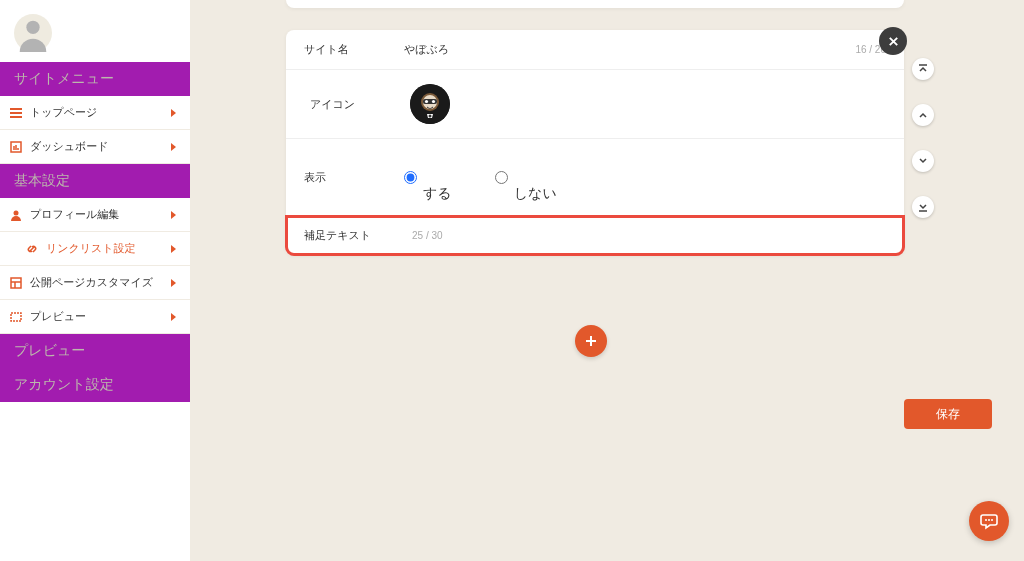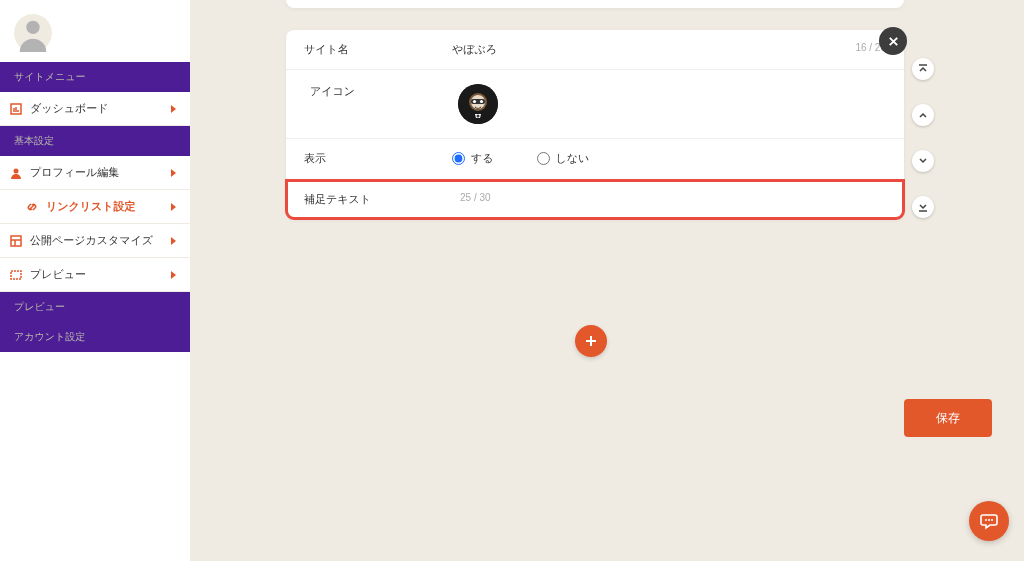--- a/index.html
+++ b/index.html
@@ -4,83 +4,92 @@
   <style>
     * { margin: 0; padding: 0; box-sizing: border-box; font-family: -apple-system, 'Hiragino Sans', 'Hiragino Kaku Gothic ProN', 'Meiryo', sans-serif; }
     body { background: #f0ebe2; width: 1024px; height: 561px; overflow: hidden; position: relative; }
 
     
     .sidebar { position: absolute; top: 0; left: 0; width: 190px; height: 100%; background: #fff; }
 
     .avatar { width: 38px; height: 38px; margin: 14px 0 10px 14px; }
     .avatar svg { display: block; }
 
-    .sidebar h6 { font-size: 10px; color: #bcb8ac; padding: 8px 0 8px 14px; background: #4c1d95; font-weight: 500; }
+    .sidebar h6 { font-size: 14px; color: #bcb8ac; padding: 8px 0 8px 14px; background: #a21caf; font-weight: 500; }
 
     .menu-item { display: flex; align-items: center; height: 34px; padding: 0 14px 0 8px; cursor: pointer; border-bottom: 1px solid #f0ebe2; }
-    .menu-item.active { font-weight: 700; padding-left: 24px; }
+    .menu-item.active { font-weight: 400; padding-left: 24px; }
     .menu-item.active .m-label { color: #e2582b; }
     .menu-item .m-icon { width: 16px; height: 16px; display: flex; align-items: center; justify-content: center; margin-right: 6px; color: #e2582b; }
     .menu-item.active .m-icon { color: #e2582b; }
     .menu-item .m-icon svg { width: 14px; height: 14px; }
     .menu-item .m-label { flex: 1; font-size: 11px; color: #333; }
     .menu-item .m-chev { width: 0; height: 0; border-top: 4px solid transparent; border-bottom: 4px solid transparent; border-left: 5px solid #e2582b; }
 
     
     .main { position: absolute; left: 190px; top: 0; right: 0; bottom: 0; }
 
     .card-stub { position: absolute; top: 0; left: 96px; width: 618px; height: 8px; background: #fff; border-radius: 0 0 8px 8px; box-shadow: 0 1px 4px rgba(0,0,0,0.06); }
 
     .card { position: absolute; top: 30px; left: 96px; width: 618px; background: #fff; border-radius: 8px; box-shadow: 0 1px 4px rgba(0,0,0,0.06); }
     .close-btn { position: absolute; top: -3px; right: -3px; width: 28px; height: 28px; border-radius: 50%; background: #3d3d3d; color: #fff; display: flex; align-items: center; justify-content: center; cursor: pointer; z-index: 3; }
     .close-btn svg { width: 13px; height: 13px; }
 
-    .row { display: flex; padding: 12px 18px; position: relative; gap: 48px; }
+    .row { display: flex; align-items: center; padding: 12px 18px; position: relative; }
     .row.tall { padding: 14px 24px; }
     .row.bordered { border-bottom: 1px solid #eee; }
     .row .label { width: 100px; font-size: 11px; color: #333; }
     .row .value { flex: 1; font-size: 11px; color: #333; }
     .row .count { font-size: 10px; color: #aaa; margin-left: 8px; }
 
     .row.highlighted { outline: 3px solid #eb4a3e; outline-offset: -2px; border-radius: 0 0 8px 8px; }
 
     .radio-wrap { display: inline-flex; align-items: center; margin-right: 40px; }
     .radio-wrap input { margin-right: 6px; accent-color: #1f6dff; }
-    .radio-wrap span { font-size: 11px; color: #333; }
+    .radio-wrap span { font-size: 14px; color: #333; margin-top: 34px; }
 
     .site-icon { width: 40px; height: 40px; border-radius: 50%; overflow: hidden; background: #222; display: flex; align-items: center; justify-content: center; }
     .site-icon svg { width: 100%; height: 100%; }
 
     
     .ord-wrap { position: absolute; right: -30px; top: 28px; display: flex; flex-direction: column; gap: 24px; }
     .ord-btn { width: 22px; height: 22px; border-radius: 50%; background: #fff; display: flex; align-items: center; justify-content: center; cursor: pointer; box-shadow: 0 1px 3px rgba(0,0,0,0.2); color: #444; }
     .ord-btn svg { width: 10px; height: 10px; }
 
     .add-btn { position: absolute; top: 325px; left: 385px; width: 32px; height: 32px; border-radius: 50%; background: #e2582b; color: #fff; display: flex; align-items: center; justify-content: center; cursor: pointer; box-shadow: 0 2px 4px rgba(0,0,0,0.15); }
     .add-btn svg { width: 14px; height: 14px; }
 
-    .save-btn { position: absolute; top: 399px; right: 32px; width: 88px; height: 38px; border-radius: 4px; background: #e2582b; color: #fff; font-size: 12px; display: flex; align-items: center; justify-content: center; cursor: pointer; }
+    .save-btn { position: absolute; top: 399px; right: 32px; width: 88px; height: 30px; border-radius: 4px; background: #e2582b; color: #fff; font-size: 12px; display: flex; align-items: center; justify-content: center; cursor: pointer; }
 
     .chat-btn { position: absolute; bottom: 20px; right: 15px; width: 40px; height: 40px; border-radius: 50%; background: #e2582b; color: #fff; display: flex; align-items: center; justify-content: center; cursor: pointer; box-shadow: 0 2px 6px rgba(0,0,0,0.2); }
     .chat-btn svg { width: 20px; height: 20px; }
   </style>
 </head>
 <body>
 
 <div class="sidebar">
   <div class="avatar">
     <svg viewBox="0 0 40 40">
         <circle cx="20" cy="20" r="20" fill="#efebe0"></circle>
         <circle cx="20" cy="14" r="7" fill="#b3b3b3"></circle>
         <path d="M6 40 a14 14 0 0 1 28 0 Z" fill="#b3b3b3"></path>
       </svg>
   </div>
 
   <h6>サイトメニュー</h6>
 
+  <div class="menu-item">
+    <span class="m-icon">
+        <svg viewBox="0 0 14 14">
+          <path d="M1 3h12M1 7h12M1 11h12" stroke="#e2582b" stroke-width="2"></path>
+        </svg>
+      </span>
+    <span class="m-label">トップページ</span>
+    <span class="m-chev"></span>
+  </div>
   <div class="menu-item">
     <span class="m-icon">
         <svg viewBox="0 0 14 14">
           <rect x="2" y="2" width="10" height="10" stroke="#e2582b" fill="none" stroke-width="1.5"></rect>
           <path d="M5 10V6M7 10V5M9 10V8" stroke="#e2582b" stroke-width="1.5"></path>
         </svg>
       </span>
     <span class="m-label">ダッシュボード</span>
     <span class="m-chev"></span>
   </div>

